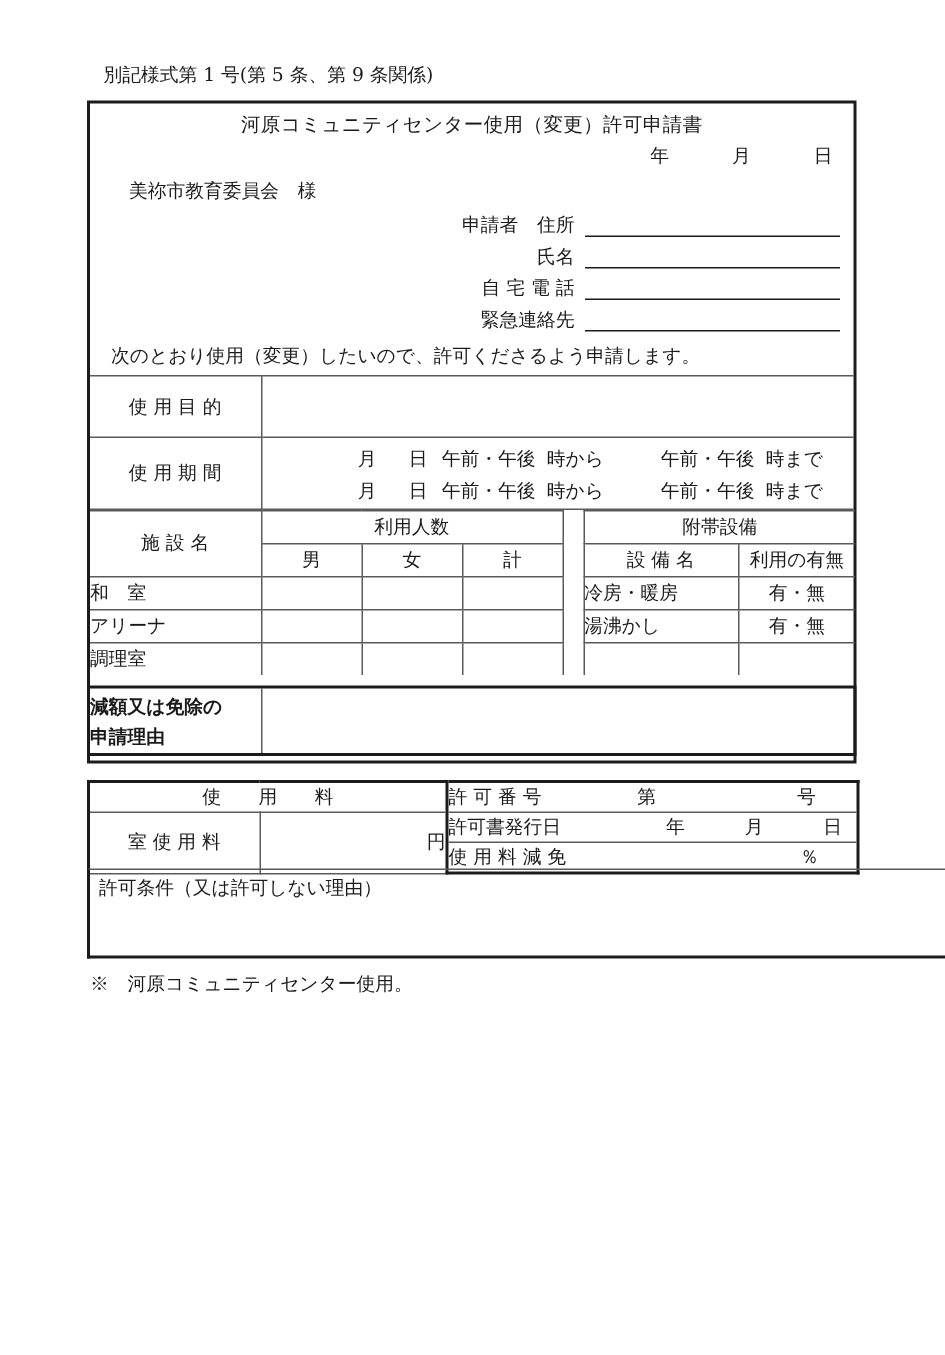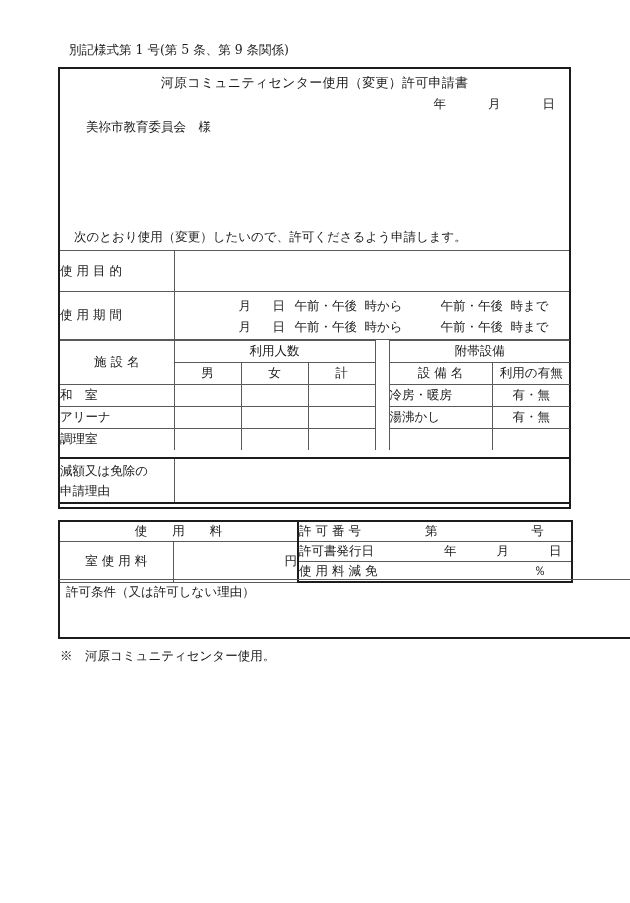--- a/index.html
+++ b/index.html
@@ -122,21 +122,21 @@
   .inner-table td {
     border: 1px solid #5a5a5a;
     padding: 0;
     vertical-align: middle;
   }
   .inner-table td.noleft  { border-left: 0; }
   .inner-table td.noright { border-right: 0; }
 
   .lbl-cell {
     height: 40px;
-    text-align: left;
+    text-align: center;
     white-space: nowrap;
   }
   .purpose-body { height: 40px; }
 
   .period-body {
     height: 47px;
     padding: 2px 0 2px 0;
   }
   .period-line {
     font-size: 12.5px;
@@ -188,20 +188,21 @@
     width: 100%;
     height: 100%;
     border-collapse: collapse;
     table-layout: fixed;
     font-size: 12.5px;
   }
   .reduce-table td {
     border: 0;
     padding: 0;
     vertical-align: middle;
+    font-weight: bold;
   }
   .reduce-label {
     width: 114px;
     border-right: 1px solid #5a5a5a !important;
     padding-left: 5px;
     line-height: 20px;
     white-space: nowrap;
   }
 
   
@@ -274,20 +275,38 @@
     <div class="datetop jp">
       <span>年</span>
       <span style="width:34px"></span>
       <span>月</span>
       <span style="width:34px"></span>
       <span>日</span>
     </div>
 
     <div class="addressee jp">美祢市教育委員会　様</div>
 
+    <div class="applicant">
+      <div class="ap-row">
+        <div class="ap-lead jp">申請者　住所</div>
+        <div class="ap-rule"></div>
+      </div>
+      <div class="ap-row">
+        <div class="ap-lead jp">氏名</div>
+        <div class="ap-rule"></div>
+      </div>
+      <div class="ap-row">
+        <div class="ap-lead jp">自 宅 電 話</div>
+        <div class="ap-rule"></div>
+      </div>
+      <div class="ap-row">
+        <div class="ap-lead jp">緊急連絡先</div>
+        <div class="ap-rule"></div>
+      </div>
+    </div>
 
     <div class="declare jp">次のとおり使用（変更）したいので、許可くださるよう申請します。</div>
 
     <table class="inner-table">
       <colgroup>
         <col style="width:114px">
         <col style="width:395px">
       </colgroup>
       <tbody>
         <tr>

